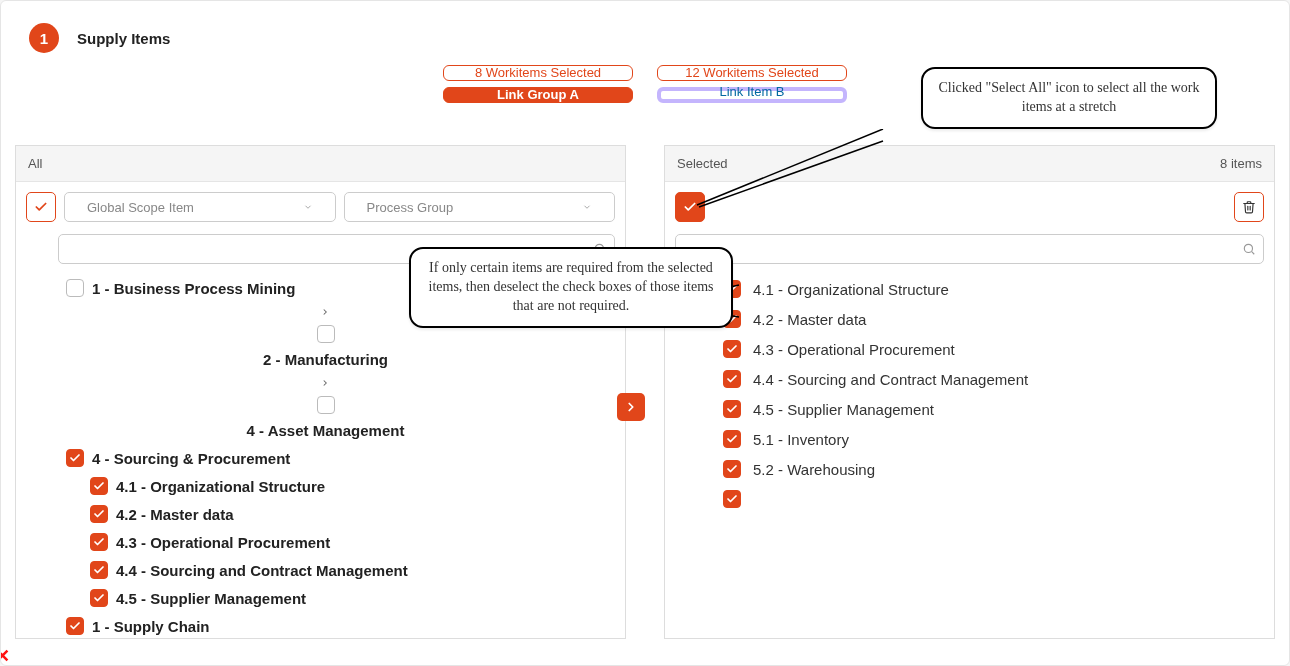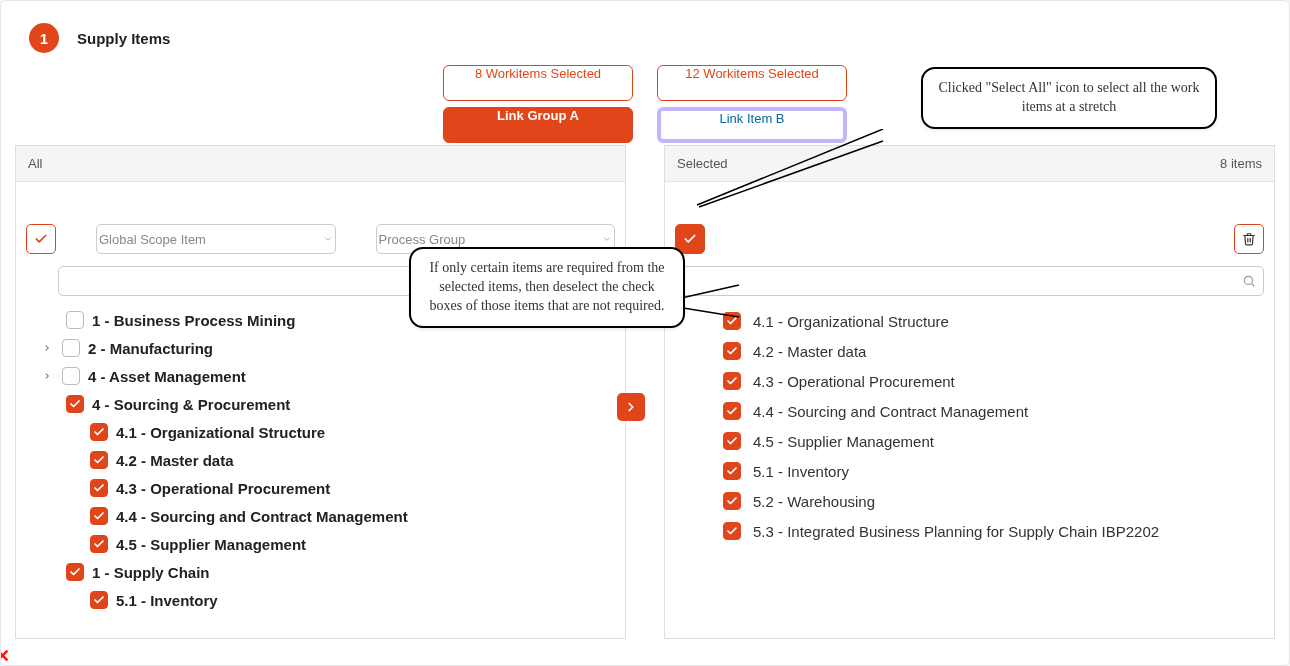--- a/index.html
+++ b/index.html
@@ -32,23 +32,23 @@
 
   
   .pill-row {
     display: flex;
     gap: 24px;
     justify-content: center;
     padding: 4px 0 8px 0;
   }
   .pill-col { display: flex; flex-direction: column; gap: 6px; width: 190px; }
   .pill {
-    height: 36px;
+    height: 16px;
     border-radius: 6px;
-    display: flex; align-items: flex-start; justify-content: center;
+    display: flex; align-items: flex-end; justify-content: center;
     font-size: 13px;
     cursor: pointer;
     user-select: none;
   }
   .pill-outline {
     border: 1px solid #e1461a; color: #e1461a; background: #fff;
   }
   .pill-solid {
     background: #e1461a; color: #fff; border: 1px solid #e1461a; font-weight: 600;
   }
@@ -61,21 +61,20 @@
     position: absolute;
     top: 144px; left: 14px; right: 14px; bottom: 26px;
     display: flex; gap: 0;
   }
   .panel {
     flex: 1 1 0;
     border: 1px solid #ddd;
     background: #fff;
     display: flex; flex-direction: column;
     overflow: hidden;
-    gap: 32px;
   }
   .panel + .panel { margin-left: 38px; }
   .panel-head {
     height: 36px;
     background: #f5f5f5;
     border-bottom: 1px solid #e5e5e5;
     display: flex; align-items: center; justify-content: space-between;
     padding: 0 12px;
     font-size: 13px; color: #555;
   }
@@ -95,23 +94,22 @@
     border: 1.5px solid #e1461a; border-radius: 5px;
     display: flex; align-items: center; justify-content: center;
     background: #fff; cursor: pointer;
   }
   .square-btn.filled { background: #e1461a; }
   .select-like {
     height: 30px; flex: 1;
     border: 1px solid #ccc; border-radius: 5px;
     background: #fff; color: #888;
     display: flex; align-items: center; justify-content: space-between;
-    padding: 0 2px; font-size: 13px;
+    padding: 0 22px; font-size: 13px;
     cursor: pointer;
-    margin-left: 32px;
   }
   .chev-down { width: 10px; height: 10px; }
 
   
   .search-wrap { margin: 0 0 10px 32px; position: relative; }
   .search-wrap.rsearch { margin-left: 0; }
   .search-input {
     width: 100%; height: 30px; border: 1px solid #ccc; border-radius: 5px;
     padding: 0 30px 0 10px; font-size: 13px; color: #333;
   }
@@ -126,21 +124,21 @@
   .tree-row .caret { width: 12px; color: #777; font-size: 10px; text-align: center; }
   .cb {
     width: 18px; height: 18px; border-radius: 4px; flex: 0 0 18px;
     display: inline-flex; align-items: center; justify-content: center;
     cursor: pointer;
   }
   .cb.unchecked { border: 1.5px solid #bbb; background: #fff; }
   .cb.checked { background: #e1461a; border: 1.5px solid #e1461a; }
   .cb.checked svg { display:block; }
   .indent-0 { padding-left: 40px; }
-  .indent-0.with-caret { padding-left: 16px; }
+  .indent-0.with-caret { padding-left: 16px; flex-direction: column; }
   .indent-1 { padding-left: 64px; }
 
   
   .tree::-webkit-scrollbar { width: 8px; }
   .tree::-webkit-scrollbar-thumb { background: #bdbdbd; border-radius: 4px; }
   .tree::-webkit-scrollbar-track { background: transparent; }
 
   
   .sel-toolbar {
     display:flex; justify-content: space-between; align-items:center; margin-bottom:12px;
@@ -169,21 +167,21 @@
     border-radius: 14px;
     padding: 10px 14px;
     font-family: "Comic Sans MS", "Segoe Script", cursive;
     font-size: 14px;
     line-height: 1.35;
     text-align: center;
     z-index: 50;
     box-shadow: 0 2px 3px rgba(0,0,0,0.08);
   }
   .callout-1 { top: 66px; right: 72px; width: 296px; }
-  .callout-2 { top: 246px; left: 408px; width: 276px; }
+  .callout-2 { top: 246px; left: 408px; width: 324px; }
   .pointer-svg { position: absolute; z-index: 40; pointer-events:none; }
   .pointer-1 { top: 128px; left: 694px; width: 200px; height: 80px; }
   .pointer-2 { top: 280px; left: 672px; width: 70px; height: 40px; }
 
   
   .corner-glyph { position:absolute; left:-6px; bottom:-2px; color:#f11; font-weight:900; font-size:18px; }
 
   
   svg { display:block; }
 </style>
@@ -439,21 +437,20 @@
                 </svg>
               </span>
               <span>5.2 - Warehousing</span>
             </div>
             <div class="sel-row">
               <span class="cb checked">
                 <svg width="12" height="12" viewBox="0 0 24 24" fill="none" stroke="#fff" stroke-width="3.5" stroke-linecap="round" stroke-linejoin="round">
                   <polyline points="20 6 9 17 4 12"></polyline>
                 </svg>
               </span>
-              <span>5.3 - Integrated Business Planning for Supply Chain IBP2202</span>
             </div>
           </div>
 
       </div>
     </div>
 
   </div>
 
   <div class="xfer-btn">
     <svg width="14" height="14" viewBox="0 0 24 24" fill="none" stroke="#fff" stroke-width="3" stroke-linecap="round" stroke-linejoin="round">

